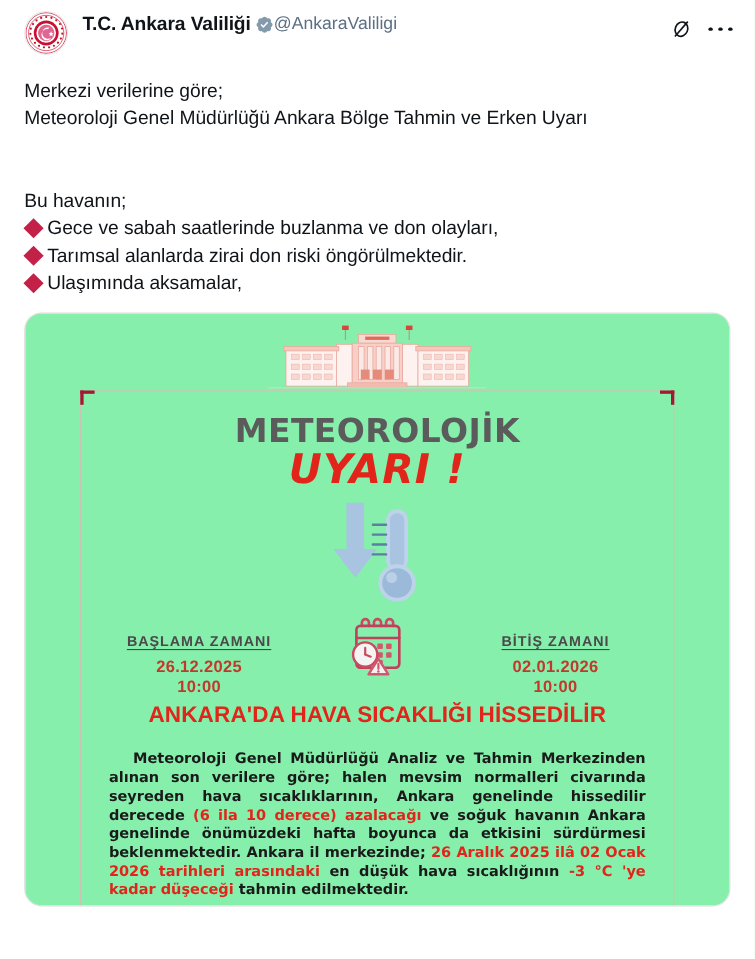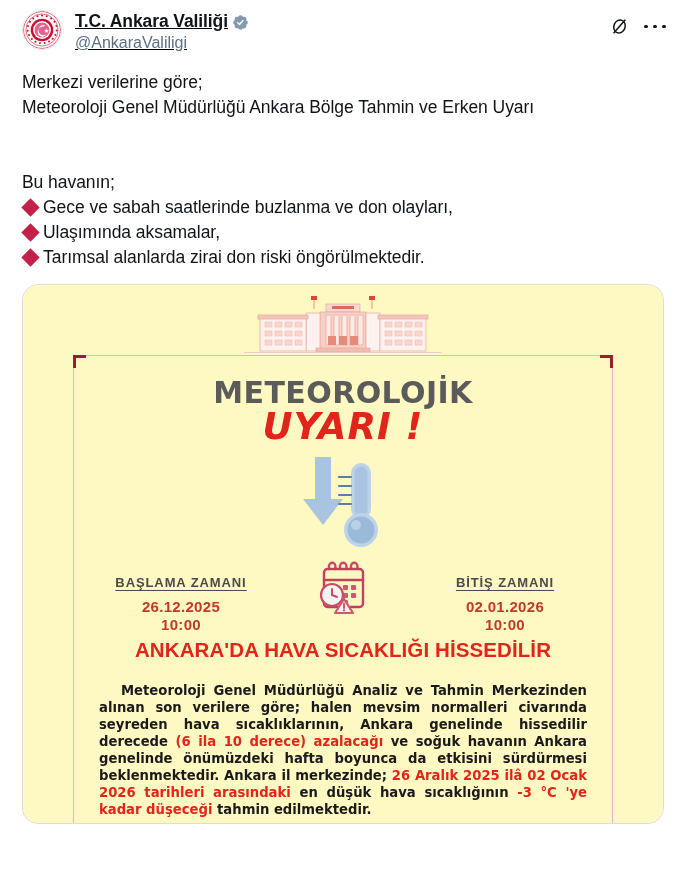--- a/index.html
+++ b/index.html
@@ -37,24 +37,22 @@
     position: relative;
     background: #ffffff;
     border: 1px solid #e8e8e8;
     overflow: hidden;
   }
   .avatar svg { display: block; width: 100%; height: 100%; }
 
   .name-block {
     margin-left: 13px;
     display: flex;
-    flex-direction: column;
     justify-content: flex-start;
     padding-top: 1px;
-    text-decoration: underline;
   }
 
   .display-name-row {
     display: flex;
     align-items: center;
     gap: 4px;
   }
 
   .display-name {
     font-size: 17.5px;
@@ -155,21 +153,21 @@
     background: #f4f3f1;
     height: 540px;
     overflow: hidden;
     position: relative;
   }
 
   .poster {
     position: relative;
     width: 100%;
     height: 100%;
-    background: #fef9c3;
+    background: #86efac;
     padding: 10px 18px 0 18px;
   }
 
   
   .building-wrap {
     display: flex;
     justify-content: center;
     align-items: flex-end;
     height: 62px;
     margin-bottom: 2px;
@@ -390,25 +388,25 @@
 
     <div class="para">Bu havanın;</div>
 
     <div class="bullet-list">
       <div class="bullet-row">
         <span class="diamond"></span>
         <span class="bullet-text">Gece ve sabah saatlerinde buzlanma ve don olayları,</span>
       </div>
       <div class="bullet-row">
         <span class="diamond"></span>
-        <span class="bullet-text">Ulaşımında aksamalar,</span>
+        <span class="bullet-text">Tarımsal alanlarda zirai don riski öngörülmektedir.</span>
       </div>
       <div class="bullet-row">
         <span class="diamond"></span>
-        <span class="bullet-text">Tarımsal alanlarda zirai don riski öngörülmektedir.</span>
+        <span class="bullet-text">Ulaşımında aksamalar,</span>
       </div>
     </div>
   </div>
 
   <div class="media-card">
     <div class="poster">
 
       <div class="building-wrap">
         <svg viewBox="0 0 210 62" xmlns="http://www.w3.org/2000/svg">
           <g stroke="#e9a89d" stroke-width="0.7" fill="#fbe9e5">

